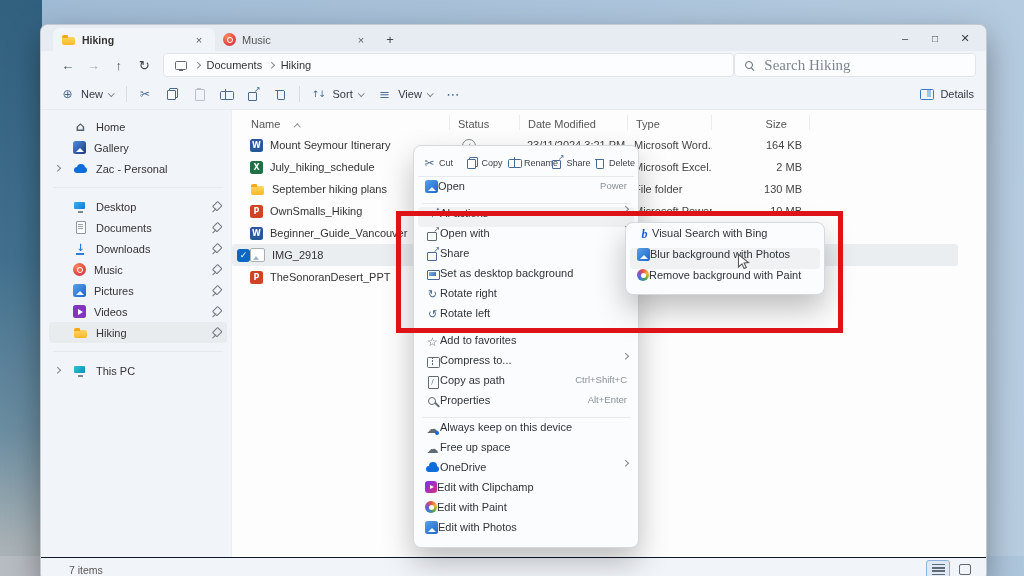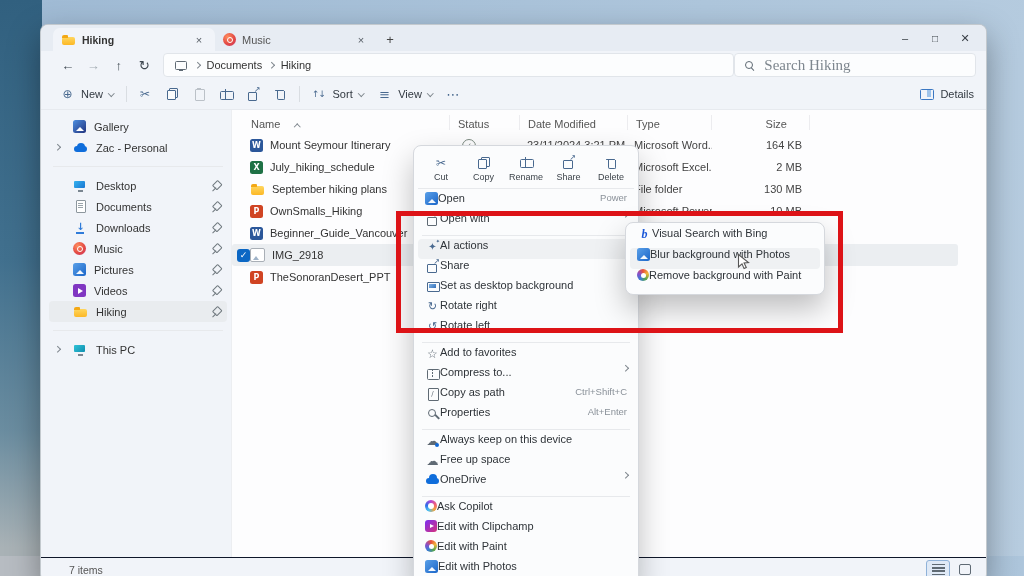--- a/index.html
+++ b/index.html
@@ -65,21 +65,21 @@
   .fc.size{text-align:right;padding-right:8px;color:#444}
   .frow .cbx{position:absolute;left:5px}
   .statusbar{height:23px;display:flex;align-items:center;padding:0 10px 0 28px;font-size:10.5px;color:#555;border-top:1px solid #0f172a;flex:none}
   .sbbtns{margin-left:auto;display:flex;gap:4px;align-items:center}
   .vbtn{width:22px;height:18px;display:flex;align-items:center;justify-content:center;border-radius:3px}
   .vbtn.active{border:1px solid #8fb2d9;background:#dfe9f6}
   
   .ctx{position:absolute;left:413px;top:145px;width:216px;background:#fbfcfd;border:1px solid #d5d8dd;border-radius:8px;
     box-shadow:0 14px 30px rgba(0,0,0,.25);padding:4px 4px 6px;z-index:50;font-size:11px;color:#2e3338}
   .qrow{display:flex;justify-content:space-between;padding:3px 4px 4px;border-bottom:1px solid #e7e9ec;margin-bottom:3px}
-  .qa{width:38px;display:flex;flex-direction:column;align-items:center;gap:2px;font-size:9px;color:#3c434a;border-radius:4px;padding:2px 0}
+  .qa{width:38px;display:flex;flex-direction:row;align-items:center;gap:2px;font-size:9px;color:#3c434a;border-radius:4px;padding:2px 0}
   .mi{display:flex;align-items:flex-start;height:20px;padding:0 7px;border-radius:4px}
   .mi.hl{background:#eff1f3}
   .mi-label{flex:1;white-space:nowrap;overflow:hidden}
   .mi-shortcut{color:#8a9199;font-size:9.5px}
   .mdv{height:1px;background:#e7e9ec;margin:3px 4px}
   .sub{position:absolute;left:625px;top:222px;width:190px;background:#fbfcfd;border:1px solid #d5d8dd;border-radius:8px;
     box-shadow:0 14px 30px rgba(0,0,0,.25);padding:4px;z-index:55;font-size:11px;color:#2e3338}
   .sub .mi{height:21px}
   
   .redbox{position:absolute;left:396px;top:211px;width:437px;height:112px;border:5px solid #dd1317;z-index:60;pointer-events:none}
@@ -273,20 +273,25 @@
     <div class="details-btn">
       <span class="ic details-icon"></span>
       <span>Details</span>
     </div>
   </div>
 
   <div class="content">
     <div class="sidebar">
       <div>
 
+      <div class="sbitem">
+
+            <span class="ic home-icon"></span>
+            <span>Home</span>
+          </div>
           <div class="sbitem">
 
             <span class="ic gallery-icon"></span>
             <span>Gallery</span>
           </div>
           <div class="sbitem">
             <span class="chev right sm exp"></span>
             <span class="ic onedrive-icon"></span>
             <span>Zac - Personal</span>
           </div>
@@ -493,40 +498,40 @@
   <div>
 
         <div class="mi">
           <span class="ic photos-app-icon"></span>
           <span class="mi-label">Open</span>
           <span class="mi-shortcut">Power</span>
 
         </div>
       </div>
       <div>
-
-        <div class="mi">
-          <span class="ic open-with-icon"></span>
-          <span class="mi-label">Open with</span>
-          <span class="mi-shortcut"></span>
-          <span class="chev right sm"></span>
-        </div>
-      </div>
-      <div>
         <div class="mdv"></div>
         <div class="mi hl">
           <span class="ic ai-actions-icon"></span>
           <span class="mi-label">AI actions</span>
           <span class="mi-shortcut"></span>
           <span class="chev right sm"></span>
         </div>
       </div>
       <div>
 
         <div class="mi">
+          <span class="ic open-with-icon"></span>
+          <span class="mi-label">Open with</span>
+          <span class="mi-shortcut"></span>
+          <span class="chev right sm"></span>
+        </div>
+      </div>
+      <div>
+
+        <div class="mi">
           <span class="ic share-icon"></span>
           <span class="mi-label">Share</span>
           <span class="mi-shortcut"></span>
 
         </div>
       </div>
       <div>
 
         <div class="mi">
           <span class="ic desktop-background-icon"></span>
@@ -607,29 +612,20 @@
 
         </div>
       </div>
       <div>
 
         <div class="mi">
           <span class="ic onedrive-icon"></span>
           <span class="mi-label">OneDrive</span>
           <span class="mi-shortcut"></span>
           <span class="chev right sm"></span>
-        </div>
-      </div>
-      <div>
-        <div class="mdv"></div>
-        <div class="mi">
-          <span class="ic copilot-icon"></span>
-          <span class="mi-label">Ask Copilot</span>
-          <span class="mi-shortcut"></span>
-
         </div>
       </div>
       <div>
 
         <div class="mi">
           <span class="ic clipchamp-icon"></span>
           <span class="mi-label">Edit with Clipchamp</span>
           <span class="mi-shortcut"></span>
 
         </div>

